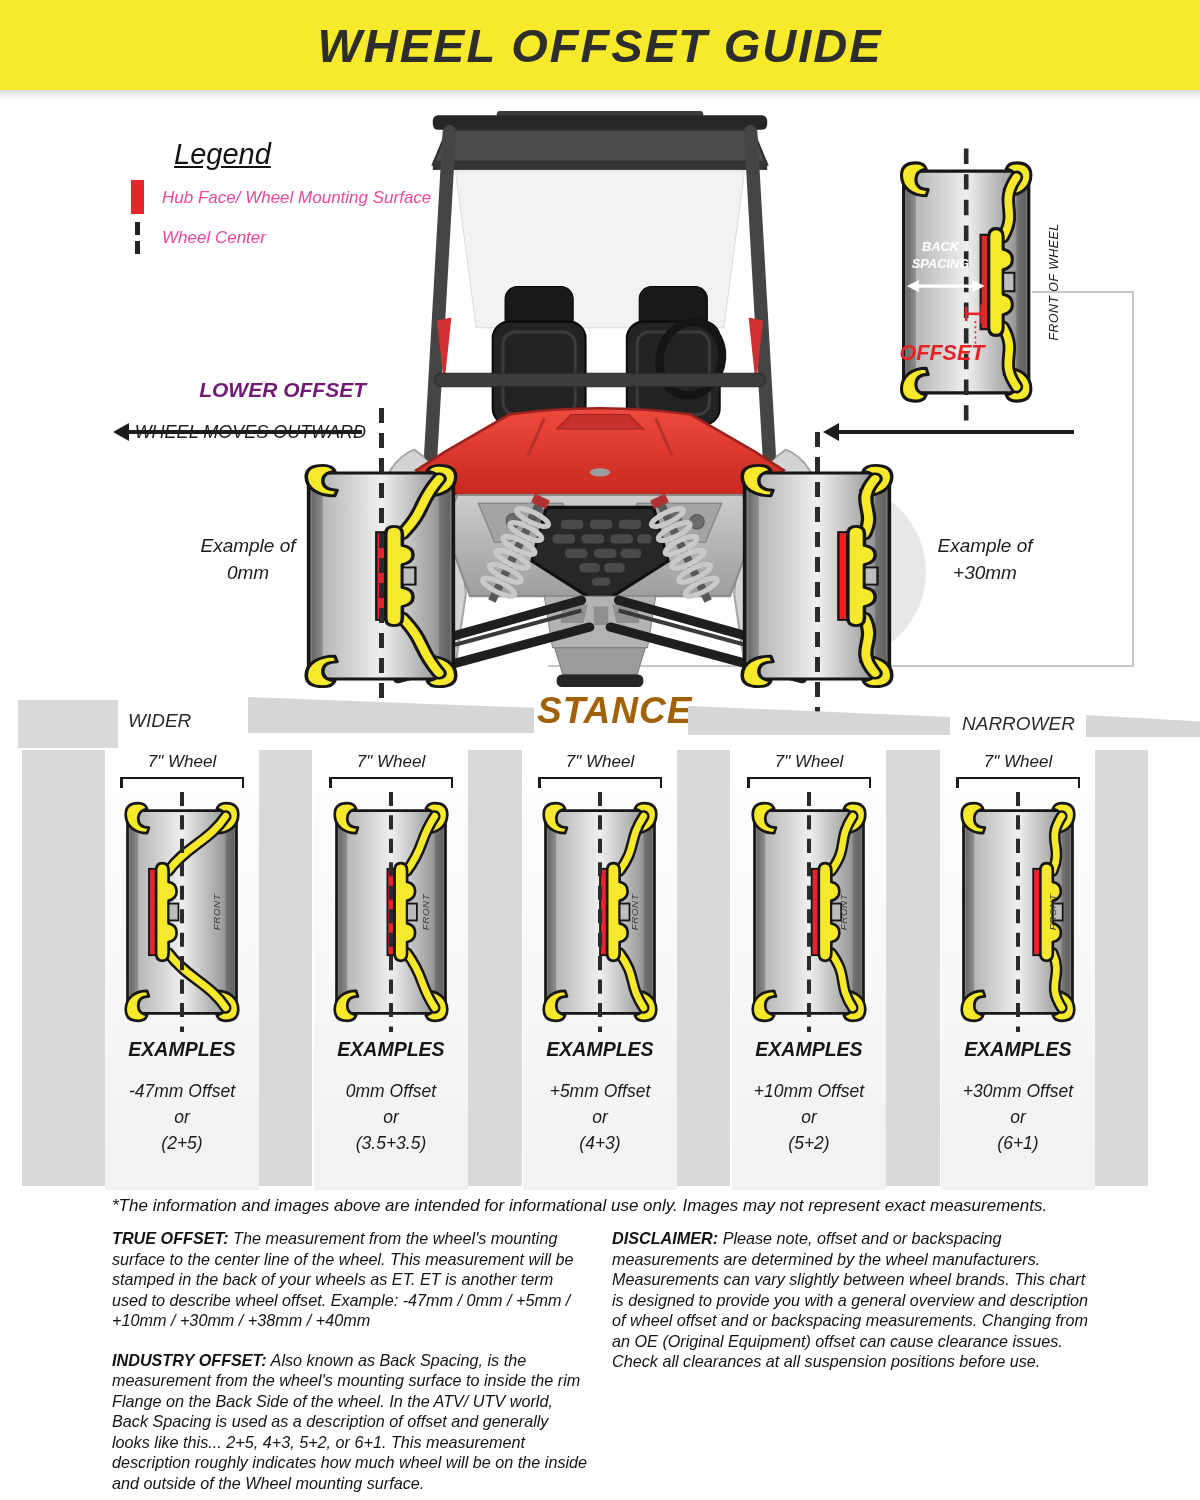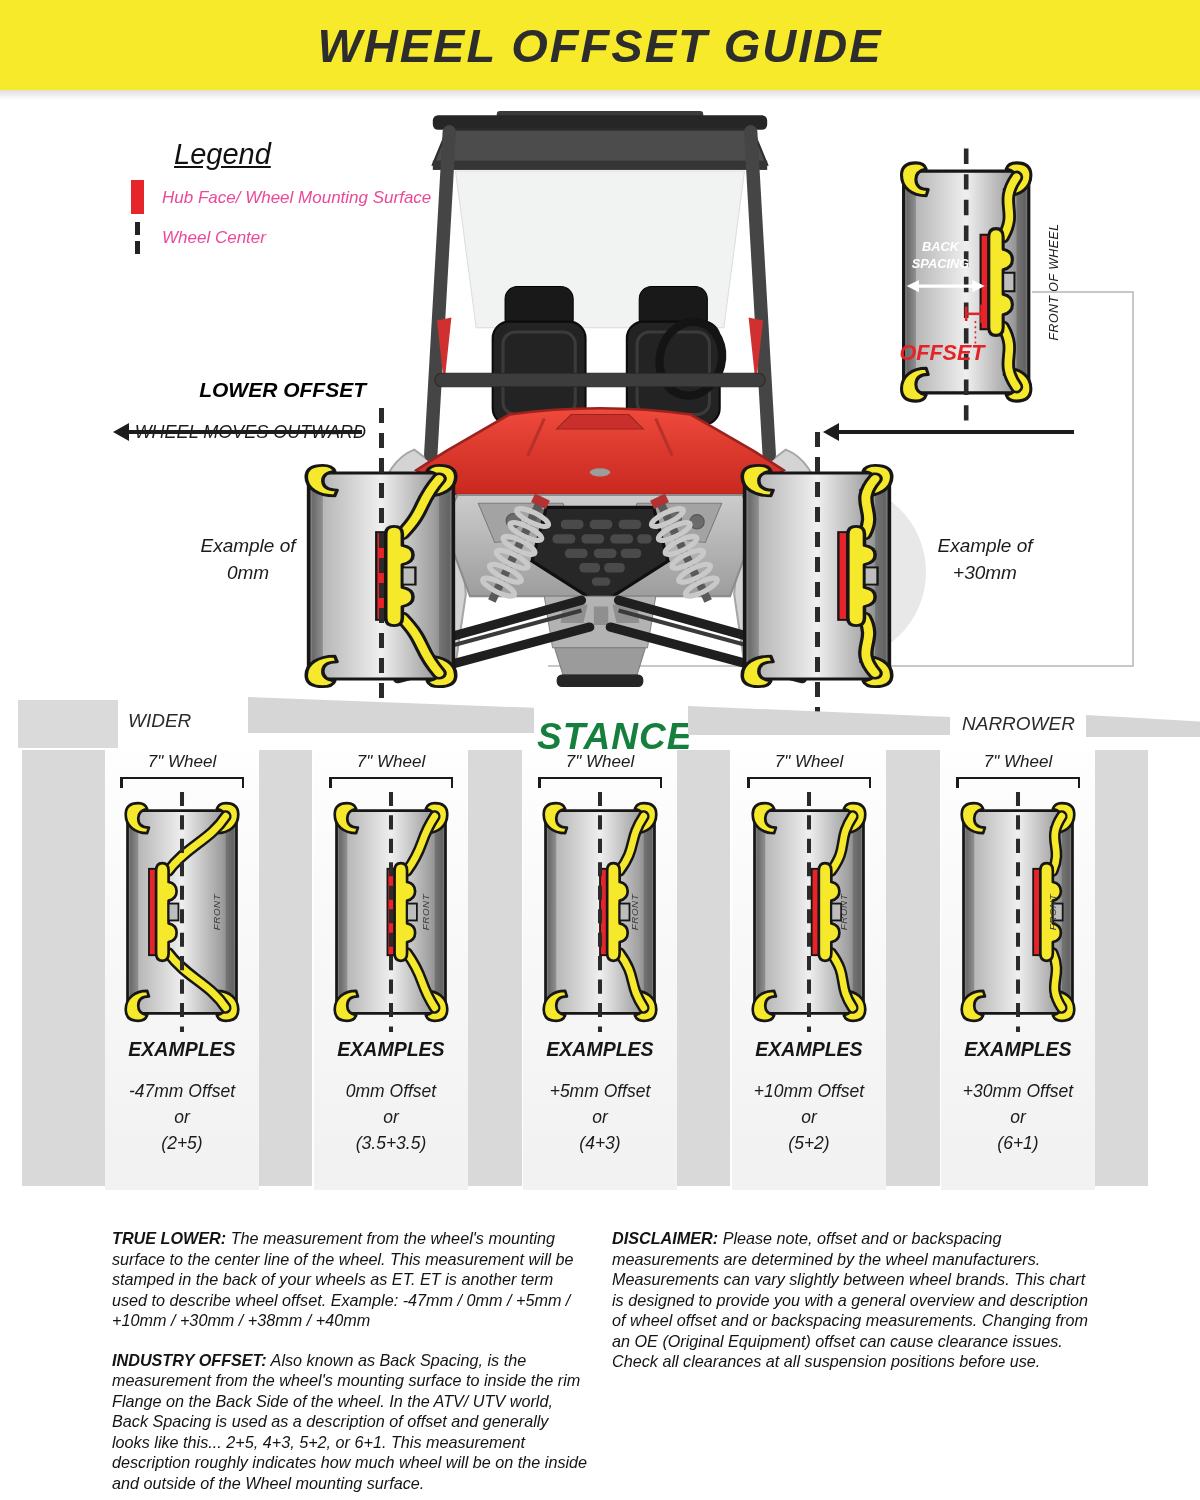--- a/index.html
+++ b/index.html
@@ -14,36 +14,36 @@
         letter-spacing:2px;color:#2d2d2d;}
   
   .legend-title{position:absolute;left:128px;top:138px;font-size:29px;font-style:italic;
         text-decoration:underline;color:#111;margin-left:46px;}
   .legend-item{position:absolute;font-size:17px;font-style:italic;color:#ec4899;}
   .swatch{position:absolute;left:131px;top:180px;width:13px;height:34px;background:#e6252b;}
   .dashicon{position:absolute;left:135px;top:222px;width:5px;height:32px;
         background:linear-gradient(180deg,#222 0 13px,rgba(0,0,0,0) 13px 19px,#222 19px 32px);}
   
   .dirblock{position:absolute;font-style:italic;}
-  .dirblock .t1{font-size:21px;font-weight:bold;color:#000000;}
+  .dirblock .t1{font-size:21px;font-weight:bold;color:#701a75;}
   .dirblock .t2{font-size:18px;color:#1c1c1c;margin-top:20px;text-align:right;}
   .arrow-line{position:absolute;height:3.5px;background:#1c1c1c;}
   .arrow-line:before{content:"";position:absolute;left:-15px;top:-7px;
         border-top:9px solid transparent;border-bottom:9px solid transparent;
         border-right:16px solid #1c1c1c;}
   .exlabel{position:absolute;font-size:19px;font-style:italic;text-align:center;
         line-height:27px;color:#1b1b1b;}
   .vdash{position:absolute;width:4.5px;
         background:repeating-linear-gradient(180deg,#2a2a2a 0 15px,rgba(0,0,0,0) 15px 25px);}
   
   .gblock{position:absolute;background:#dadada;}
   .wedge{position:absolute;background:#d6d6d6;}
   .stance-side{position:absolute;font-size:19px;font-weight:normal;font-style:italic;color:#2b2b2b;}
-  .stance-title{position:absolute;left:537px;top:716px;width:140px;text-align:left;
-        font-size:37px;font-weight:bold;font-style:italic;letter-spacing:1px;color:#15803d;}
+  .stance-title{position:absolute;left:537px;top:690px;width:140px;text-align:left;
+        font-size:37px;font-weight:bold;font-style:italic;letter-spacing:1px;color:#a16207;}
   .strip{position:absolute;top:750px;height:436px;background:#d9d9d9;}
   
   .panel{position:absolute;top:750px;width:154px;height:440px;
         background:linear-gradient(180deg,#fefefe 0%,#f2f2f2 92%);}
   .p-label{position:absolute;top:2px;left:0;width:100%;text-align:center;
         font-size:17px;font-style:italic;color:#1b1b1b;}
   .p-bracket{position:absolute;top:27px;left:15px;width:124px;height:10px;
         border-top:2.5px solid #1a1a1a;}
   .p-bracket:before,.p-bracket:after{content:"";position:absolute;top:0;width:2.5px;height:9px;background:#1a1a1a;}
   .p-bracket:before{left:0;} .p-bracket:after{right:0;}
@@ -413,23 +413,24 @@
       <text class="front-label" transform="rotate(-90 118 130)" x="118" y="130" text-anchor="middle">FRONT</text>
     </svg>
     <div class="p-ex">EXAMPLES</div>
     <div class="p-off">
       <div>+30mm Offset</div>
       <div>or</div>
       <div>(6+1)</div>
     </div>
   </div>
 
+  <div class="footnote">*The information and images above are intended for informational use only. Images may not represent exact measurements.</div>
 
   <div class="col" style="left:112px;top:1228px;width:478px;">
-    <p><b>TRUE LOWER:</b> <span>The measurement from the wheel's mounting surface to the center line of the wheel. This measurement will be stamped in the back of your wheels as ET. ET is another term used to describe wheel offset. Example: -47mm / 0mm / +5mm / +10mm / +30mm / +38mm / +40mm</span></p>
+    <p><b>TRUE OFFSET:</b> <span>The measurement from the wheel's mounting surface to the center line of the wheel. This measurement will be stamped in the back of your wheels as ET. ET is another term used to describe wheel offset. Example: -47mm / 0mm / +5mm / +10mm / +30mm / +38mm / +40mm</span></p>
     <p><b>INDUSTRY OFFSET:</b> <span>Also known as Back Spacing, is the measurement from the wheel's mounting surface to inside the rim Flange on the Back Side of the wheel. In the ATV/ UTV world, Back Spacing is used as a description of offset and generally looks like this... 2+5, 4+3, 5+2, or 6+1. This measurement description roughly indicates how much wheel will be on the inside and outside of the Wheel mounting surface.</span></p>
   </div>
   <div class="col" style="left:612px;top:1228px;width:482px;">
     <p><b>DISCLAIMER:</b> <span>Please note, offset and or backspacing measurements are determined by the wheel manufacturers. Measurements can vary slightly between wheel brands. This chart is designed to provide you with a general overview and description of wheel offset and or backspacing measurements. Changing from an OE (Original Equipment) offset can cause clearance issues. Check all clearances at all suspension positions before use.</span></p>
   </div>
 
 
 </div>
 
 </body></html>

